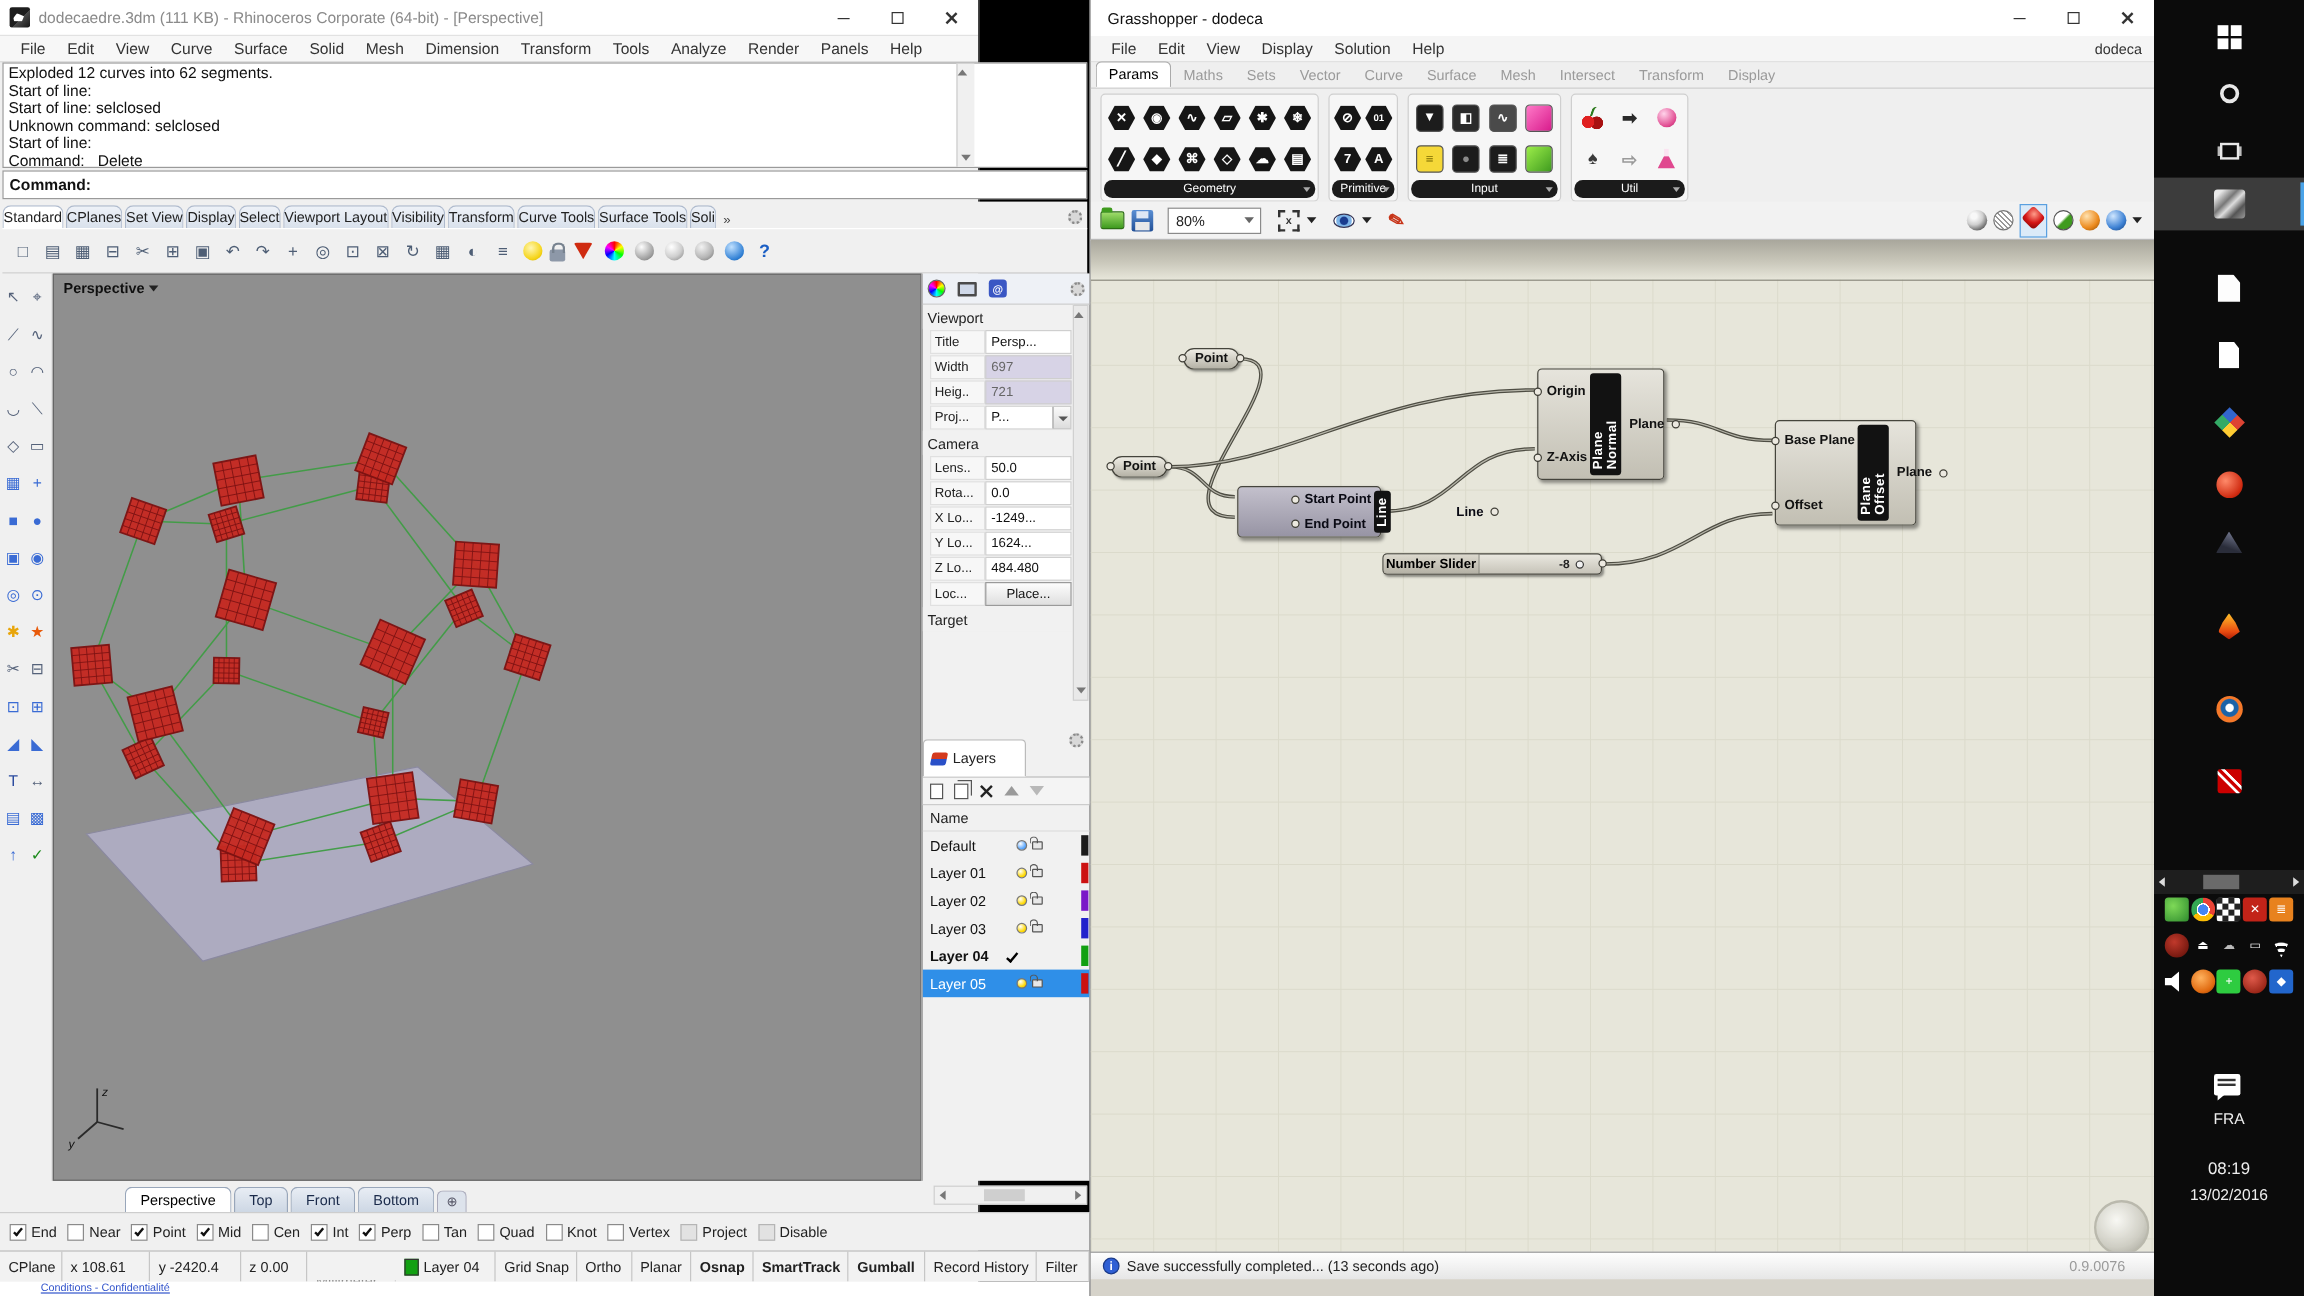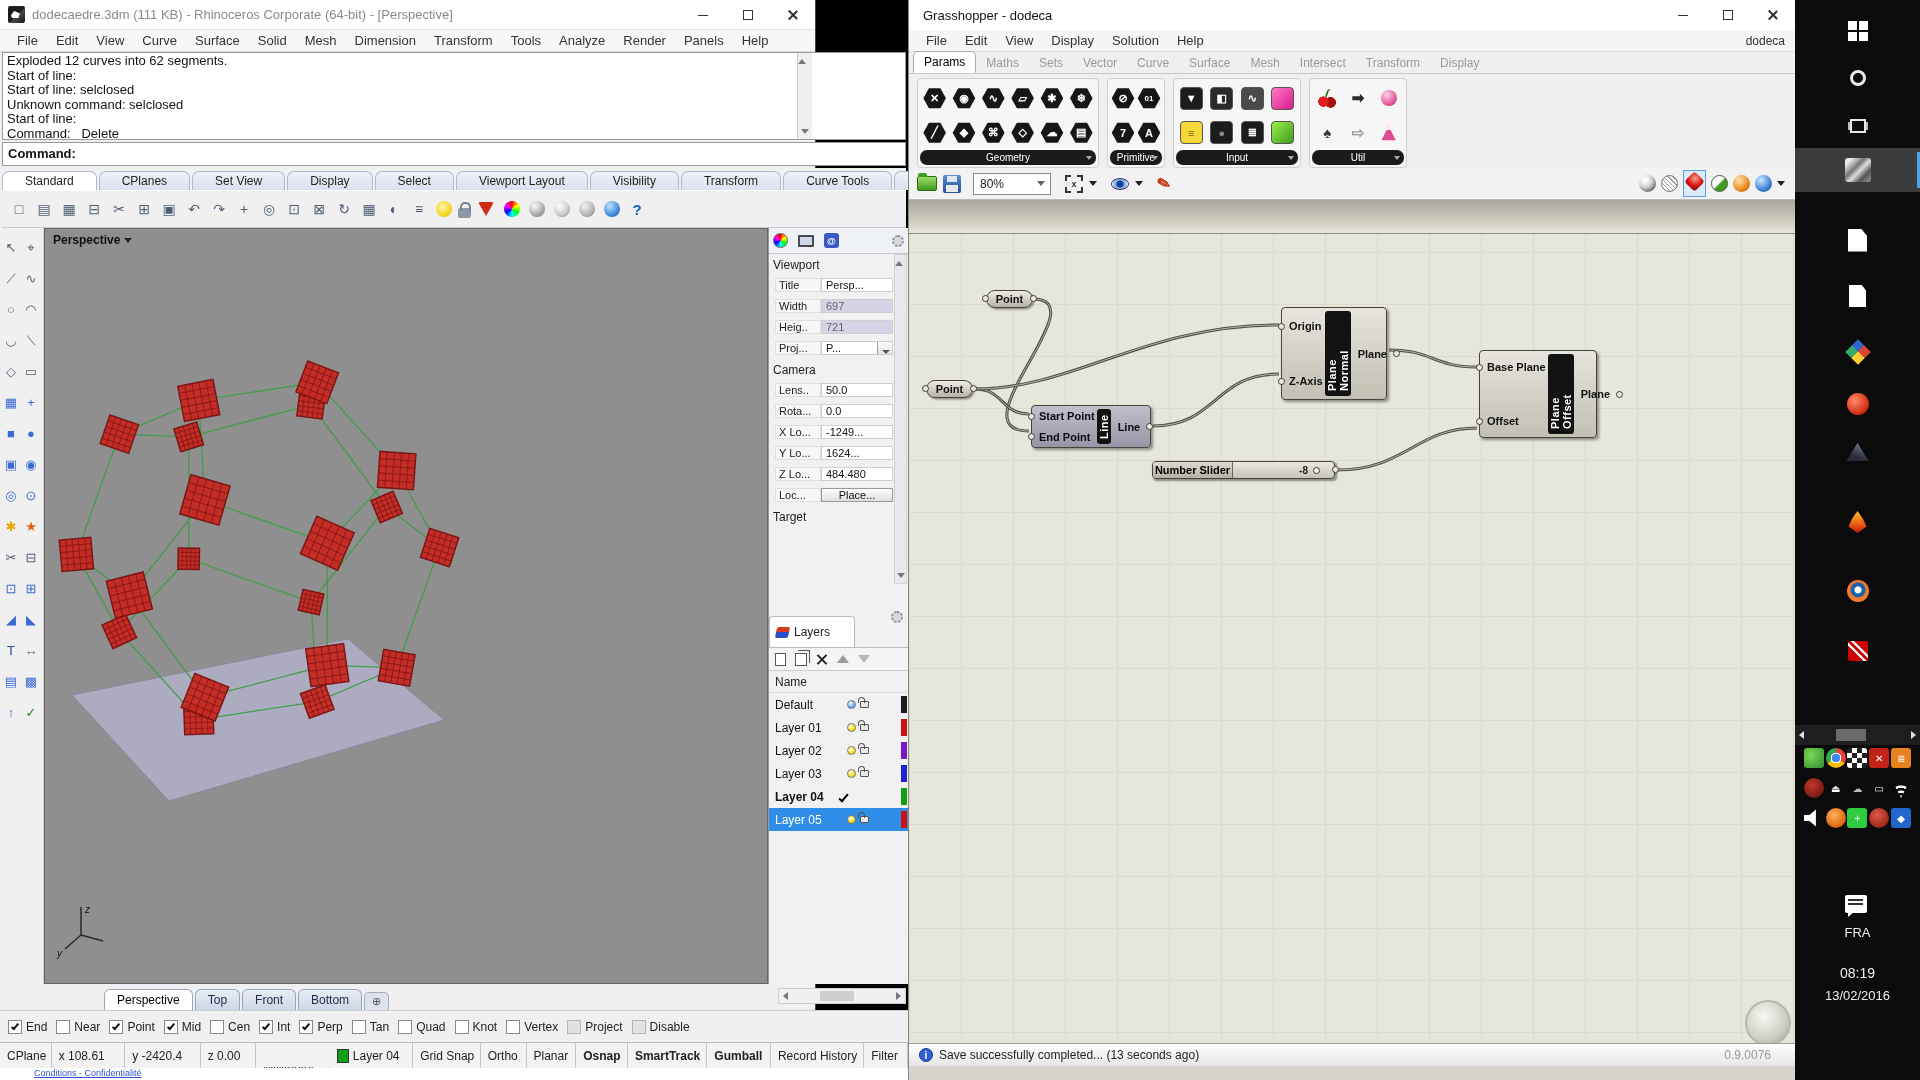--- a/index.html
+++ b/index.html
@@ -25,21 +25,21 @@
   .rmi { font-size:13px; color:#333; padding:0 9px; }
 
   #cmd-hist { position:absolute; left:2px; top:52px; width:904px; height:88px; background:#fff; border:1px solid #9a9a9a; padding:1px 4px; overflow:hidden;}
   .cmd-line { font-size:13px; color:#111; line-height:14.5px; }
   .cmd-scroll { position:absolute; right:3px; top:53px; width:15px; height:86px; background:#f0f0f0; border-left:1px solid #ccc;}
   .tri-up { width:0;height:0;border-left:4px solid transparent;border-right:4px solid transparent;border-bottom:5px solid #777; margin:3px auto;}
   .tri-dn { width:0;height:0;border-left:4px solid transparent;border-right:4px solid transparent;border-top:5px solid #777; margin:3px auto; position:absolute; bottom:2px; left:3px;}
   #cmd-prompt { position:absolute; left:2px; top:142px; width:904px; height:24px; background:#fff; border:1px solid #9a9a9a; font-size:13px; font-weight:bold; color:#111; padding:3px 5px;}
 
   #rhino-tabs { position:absolute; left:2px; top:168px; width:904px; height:22px; display:flex; align-items:flex-end; background:#f0f0f0; }
-  .rtab { font-size:12px; color:#222; background:linear-gradient(#eef2f8,#d9e1ec); border:1px solid #aebacd; border-bottom:none; border-radius:7px 7px 0 0; padding:2px 22px; margin-right:2px; white-space:nowrap;}
+  .rtab { font-size:12px; color:#222; background:linear-gradient(#eef2f8,#d9e1ec); border:1px solid #aebacd; border-bottom:none; border-radius:7px 7px 0 0; padding:2px 0; margin-right:2px; white-space:nowrap;}
   .rtab.active { background:#fff; font-weight:normal; }
   .tab-ovf { font-size:11px; color:#444; padding:0 4px; }
   .gear { width:12px; height:12px; border:2px dotted #8a8a8a; border-radius:50%; background:#d8d8d8; }
   #rhino-tabs .gear{ margin:0 4px 3px auto; }
 
   #rhino-toolbar { position:absolute; left:2px; top:190px; width:904px; height:38px; background:#f0f0f0; border-top:1px solid #fff; border-bottom:1px solid #c9c9c9; display:flex; align-items:center; padding-left:6px; gap:3px;}
   .ticon { width:22px; height:22px; display:flex; align-items:center; justify-content:center; font-size:14px; color:#4e5e75; border-radius:3px; }
   .t-bulb { background:radial-gradient(circle at 40% 35%,#fff6b0,#f5d418 65%,#c9a500); border-radius:50%; width:16px; height:16px; margin:3px;}
   .t-lock { width:13px; height:10px; background:#8d98a8; border-radius:2px; position:relative; margin-top:8px;}
   .t-lock::before{content:"";position:absolute;left:2px;top:-6px;width:7px;height:7px;border:2px solid #77828f;border-bottom:none;border-radius:5px 5px 0 0;}
@@ -63,21 +63,21 @@
 
   
   #rpanel { position:absolute; left:768px; top:228px; width:140px; height:756px; background:#f1f1f1; border-left:1px solid #999; }
   .prop-tabs { display:flex; align-items:center; height:26px; border-bottom:1px solid #c9c9c9; padding:0 4px; gap:10px; background:#eef1f6;}
   .ptab-wheel{width:15px;height:15px;border-radius:50%;background:conic-gradient(#f00,#ff0,#0f0,#0ff,#00f,#f0f,#f00);border:1px solid #666;}
   .ptab-mon{width:16px;height:12px;border:2px solid #4a4a4a;background:#cfd8e8;border-radius:1px;}
   .ptab-info{width:15px;height:15px;border-radius:3px;background:#3a57c4;color:#fff;font-size:9px;display:flex;align-items:center;justify-content:center;font-weight:bold;}
   .prop-tabs .gear{ margin-left:auto; }
   #prop-rows { position:absolute; left:0; top:26px; width:126px; }
   .prop-head { font-size:12px; color:#222; padding:4px 4px 2px 4px; background:#f1f1f1; }
-  .prop-row { display:flex; margin:1px 2px 1px 6px; height:20px;align-items:center; }
+  .prop-row { display:flex; margin:1px 2px 1px 6px; height:20px; }
   .prop-label { width:46px; font-size:11px; color:#222; background:#f7f7f7; border:1px solid #e0e0e0; display:flex; align-items:center; padding-left:3px; white-space:nowrap; overflow:hidden;}
   .prop-val { flex:1; font-size:11px; color:#111; background:#fff; border:1px solid #cfcfcf; display:flex; align-items:center; padding-left:4px; position:relative; white-space:nowrap; overflow:hidden;}
   .prop-val.dim { background:#d7d3e6; color:#666; }
   .prop-val.button { background:linear-gradient(#fdfdfd,#dfdfdf); border:1px solid #9a9a9a; justify-content:center; padding-left:0;}
   .dd-btn { position:absolute; right:-1px; top:-1px; width:16px; height:20px; background:linear-gradient(#fafafa,#dcdcdc); border:1px solid #9a9a9a; }
   .dd-btn::after{content:"";position:absolute;left:4px;top:8px;width:0;height:0;border-left:4px solid transparent;border-right:4px solid transparent;border-top:4px solid #555;}
   .vscroll { position:absolute; right:1px; top:26px; width:13px; height:330px; background:#e9e9e9; border:1px solid #d0d0d0;}
   .vscroll .tri-dn{left:2px;}
 
   
@@ -178,21 +178,21 @@
   .nub.l { left:-5px; top:50%; margin-top:-4px; } .nub.r { right:-5px; top:50%; margin-top:-4px; }
   .cap { position:absolute; height:18px; border:1px solid #45443c; border-radius:9px; background:linear-gradient(#efede5,#b5b2a6); display:flex; align-items:center; justify-content:center; font-size:11px; font-weight:bold; color:#111; box-shadow:1.5px 1.5px 2px rgba(0,0,0,.4); }
   .comp { position:absolute; border:1px solid #45443c; border-radius:4px; background:linear-gradient(#e6e4dc,#c2bfb3); box-shadow:2px 2px 3px rgba(0,0,0,.4); display:flex; }
   .comp .ins { display:flex; flex-direction:column; justify-content:space-around; padding-left:7px; }
   .in-row,.out-row { position:relative; font-size:11px; font-weight:bold; color:#111; white-space:nowrap; display:flex; align-items:center; height:16px;}
   .in-row .nub { left:-11px; }
   .vlabel { writing-mode:vertical-rl; transform:rotate(180deg); background:#121212; color:#fff; font-size:11px; font-weight:bold; border-radius:3px; margin:3px 2px; display:flex; align-items:center; justify-content:center; padding:5px 1px; letter-spacing:.5px;}
   .comp .outs { display:flex; flex-direction:column; justify-content:center; padding:0 9px 0 5px; }
   .out-row .nub { right:-13px; }
   #cmp-line { background:linear-gradient(#c3c0cc,#9794a4); }
-  #cmp-line .in-row, #cmp-line .out-row { color:#0a0a14; }
+  #cmp-line .in-row, #cmp-line .out-row { color:#0a0a14;margin-left:48px; }
   .slider { position:absolute; height:18px; display:flex; border:1px solid #45443c; border-radius:4px; background:linear-gradient(#eae8e0,#c6c3b8); box-shadow:1.5px 1.5px 2px rgba(0,0,0,.4); }
   .sl-label { width:80px; border-right:1px solid #6b6a60; display:flex; align-items:center; justify-content:center; font-size:11px; font-weight:bold; background:linear-gradient(#dcd9ce,#b4b1a5); border-radius:3px 0 0 3px; }
   .sl-track { flex:1; position:relative; display:flex; align-items:center; justify-content:flex-end; padding-right:26px; font-size:10px; font-weight:bold; color:#222;}
   .sl-grip { position:absolute; right:14px; width:7px; height:7px; border:1px solid #333; border-radius:50%; background:#f2f2f2; }
   .gh-widget { position:absolute; left:836px; top:800px; width:46px; height:46px; border-radius:50%; background:radial-gradient(circle at 40% 35%,#fafaf6,#cdccc2 60%,#9a998e); border:2px solid #b5b4a8; opacity:.9;}
   #gh-status { position:absolute; left:0; top:1043px; width:100%; height:23px; background:linear-gradient(#fefefe,#e6e6e6); border-top:1px solid #9a9a9a; display:flex; align-items:center; padding:0 10px; }
   .info-ico { width:14px; height:14px; border-radius:50%; background:#2f5fd4; border:1px solid #1a3a8a; color:#fff; font-size:10px; font-weight:bold; display:flex; align-items:center; justify-content:center; margin-right:6px;}
   .info-ico::before { content:"i"; }
   .g-statusmsg { font-size:12px; color:#222; }
   .g-version { margin-left:auto; font-size:12px; color:#9a9a9a; padding-right:14px;}

